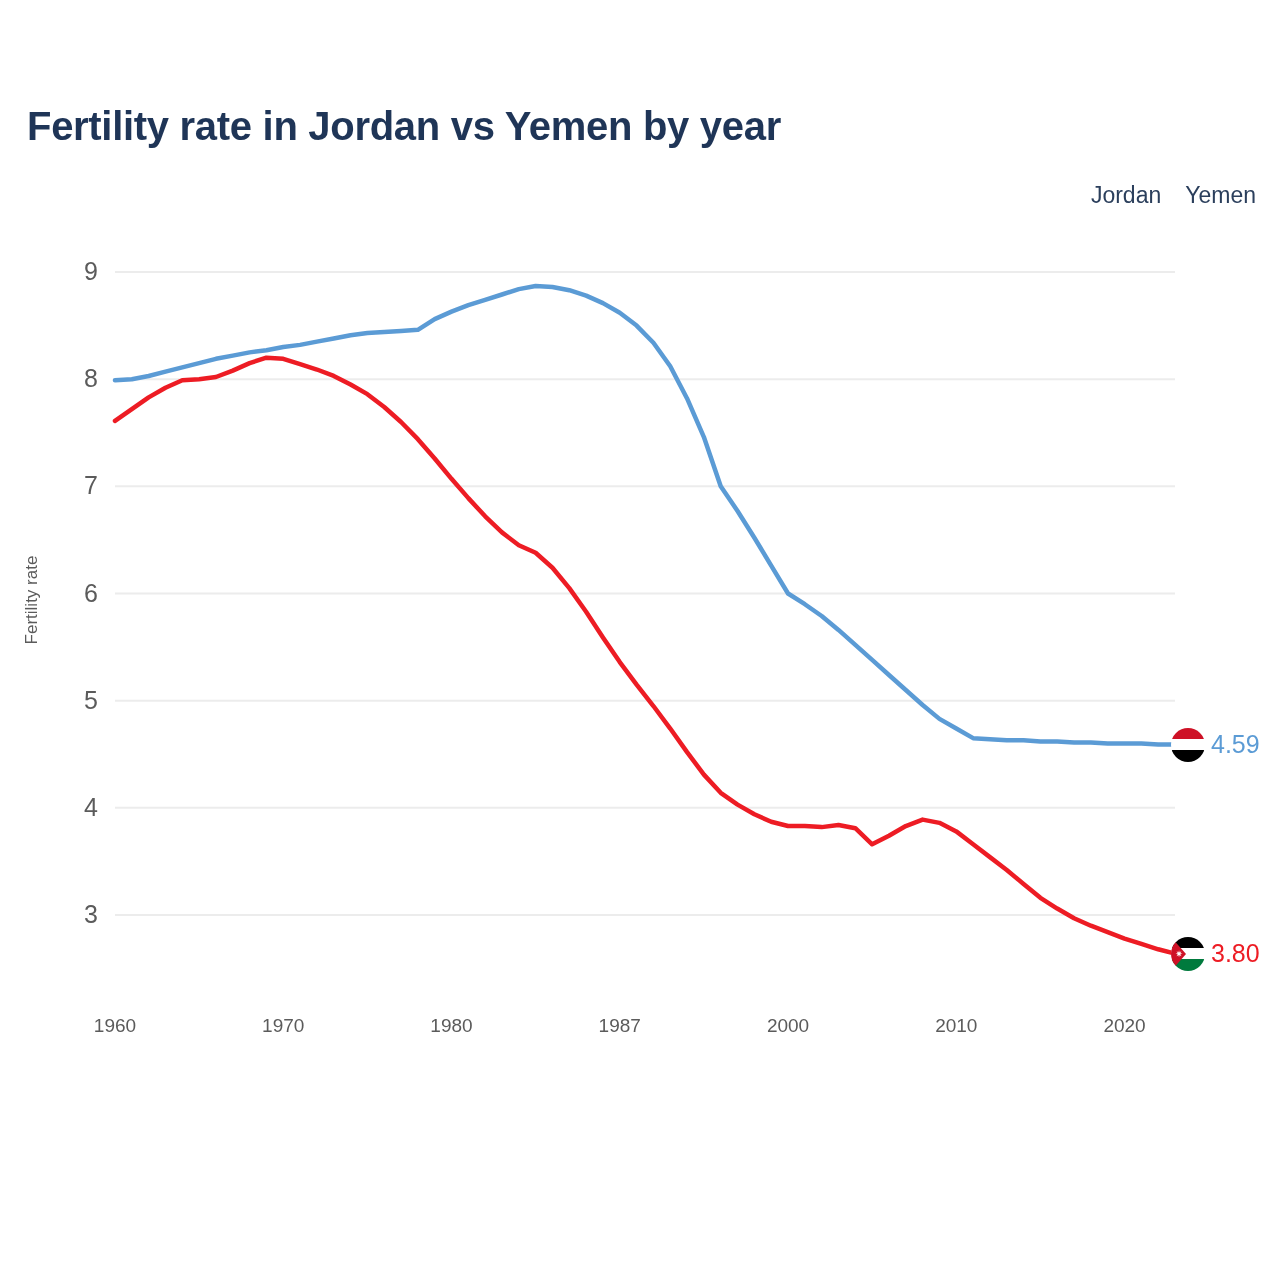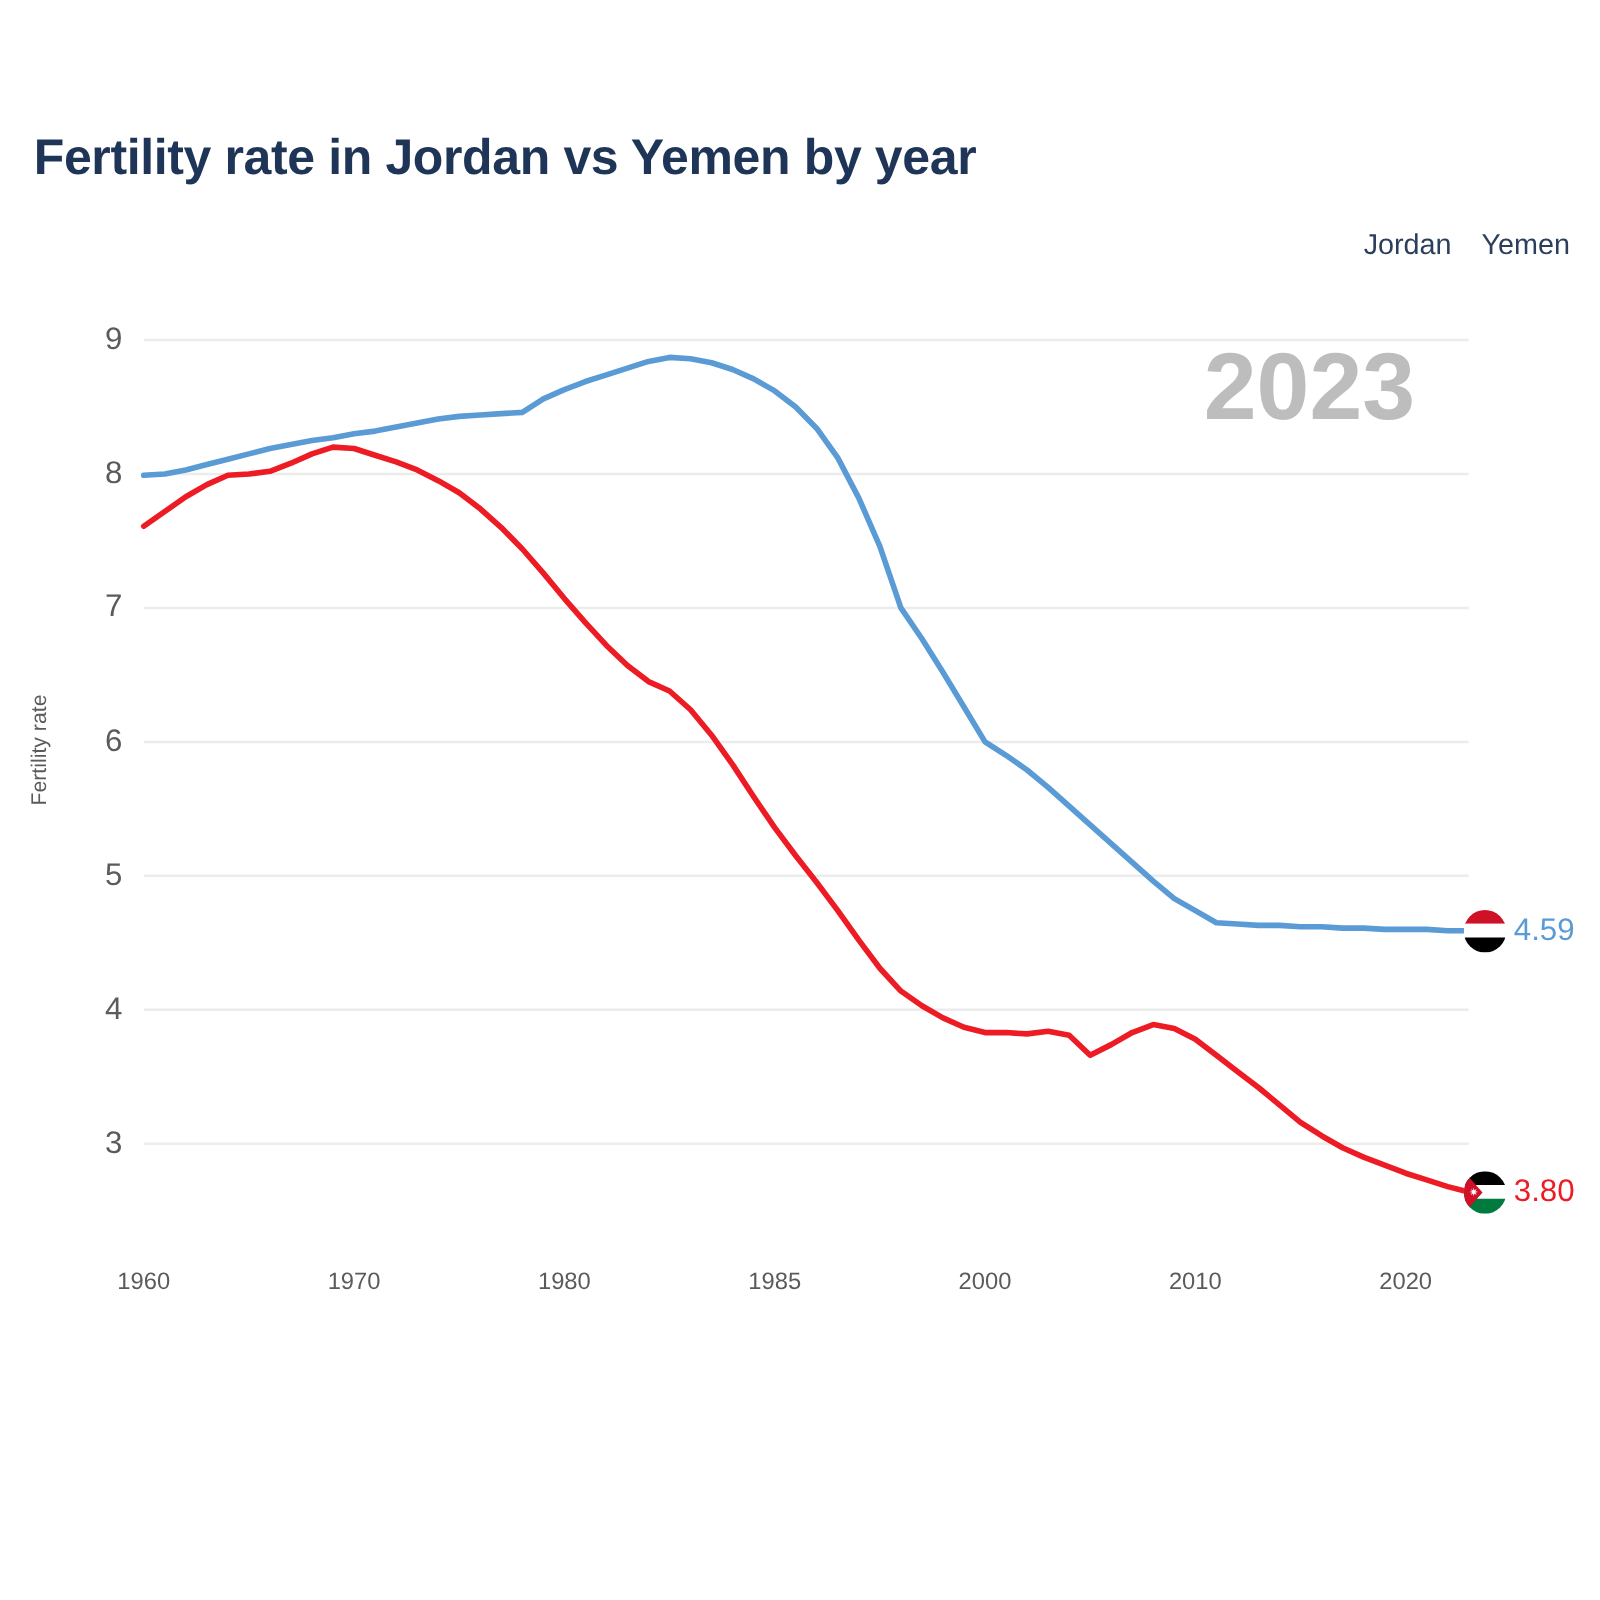--- a/index.html
+++ b/index.html
@@ -179,21 +179,20 @@
     <div class="legend-item">
       <span class="legend-label">Jordan</span>
       <span class="legend-rule" id="legend-rule-0" style="background: rgb(237, 28, 36);"></span>
     </div>
     <div class="legend-item">
       <span class="legend-label">Yemen</span>
       <span class="legend-rule" id="legend-rule-1" style="background: rgb(91, 155, 213);"></span>
     </div>
   </div>
 
-  <div class="watermark-year">2023</div>
 
   <div class="plot-wrap">
     <svg class="plot-svg" width="1280" height="1280" id="plot-svg">
       <g id="gridlines">
           <line x1="115" x2="1175" y1="915" y2="915" stroke="#ececec" stroke-width="2"></line>
           <line x1="115" x2="1175" y1="807.8333333333334" y2="807.8333333333334" stroke="#ececec" stroke-width="2"></line>
           <line x1="115" x2="1175" y1="700.6666666666667" y2="700.6666666666667" stroke="#ececec" stroke-width="2"></line>
           <line x1="115" x2="1175" y1="593.5" y2="593.5" stroke="#ececec" stroke-width="2"></line>
           <line x1="115" x2="1175" y1="486.33333333333337" y2="486.33333333333337" stroke="#ececec" stroke-width="2"></line>
           <line x1="115" x2="1175" y1="379.1666666666667" y2="379.1666666666667" stroke="#ececec" stroke-width="2"></line>
@@ -212,21 +211,21 @@
       <div class="y-tick" style="left: 58px; top: 687.667px;">5</div>
       <div class="y-tick" style="left: 58px; top: 580.5px;">6</div>
       <div class="y-tick" style="left: 58px; top: 473.333px;">7</div>
       <div class="y-tick" style="left: 58px; top: 366.167px;">8</div>
       <div class="y-tick" style="left: 58px; top: 259px;">9</div>
     </div>
   <div id="x-ticks">
       <div class="x-tick" style="left: 115px; top: 1013px;">1960</div>
       <div class="x-tick" style="left: 283.254px; top: 1013px;">1970</div>
       <div class="x-tick" style="left: 451.508px; top: 1013px;">1980</div>
-      <div class="x-tick" style="left: 619.762px; top: 1013px;">1985</div>
+      <div class="x-tick" style="left: 619.762px; top: 1013px;">1987</div>
       <div class="x-tick" style="left: 788.016px; top: 1013px;">2000</div>
       <div class="x-tick" style="left: 956.27px; top: 1013px;">2010</div>
       <div class="x-tick" style="left: 1124.52px; top: 1013px;">2020</div>
     </div>
 
   <div class="y-axis-title">Fertility rate</div>
 
   <div class="end-label" id="end-label-yemen" style="left: 1171px; top: 727.605px;">
     <span class="flag">
       <span class="band b1" style="background:#ce1126"></span>

